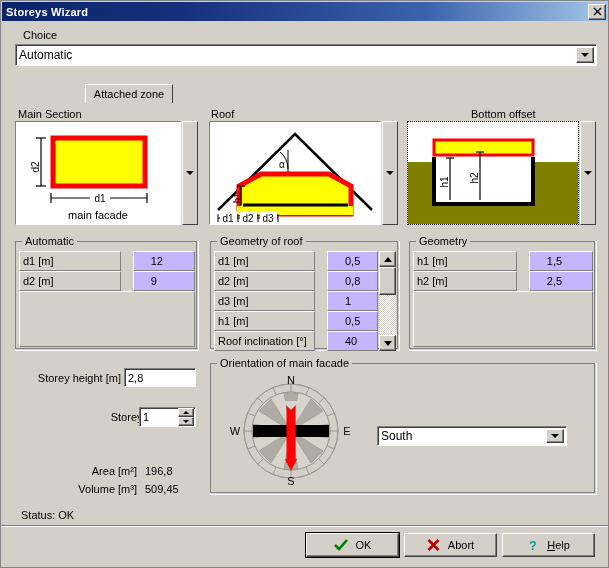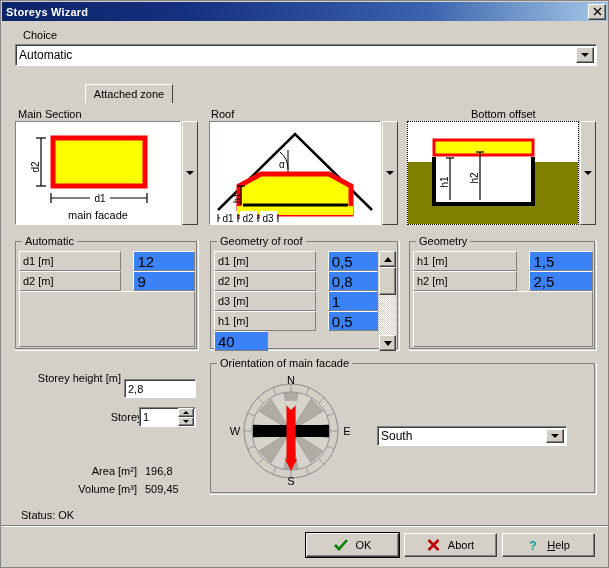--- a/index.html
+++ b/index.html
@@ -196,28 +196,28 @@
     border-bottom: 1px solid #808080;
     border-top: 1px solid #ffffff;
     border-left: 1px solid #ffffff;
     display: flex; align-items: center;
     padding-left: 3px;
     font-size: 11px;
     white-space: nowrap;
   }
   .grid-cell-value {
     box-sizing: border-box;
-    background: #3b82f6;
+    background: #c4b5fd;
     border-right: 1px solid #808080;
     border-bottom: 1px solid #808080;
     border-top: 1px solid #ffffff;
     border-left: 1px solid #ffffff;
     display: flex; align-items: center;
-    padding-left: 3px;
-    font-size: 15px;
+    padding-left: 17px;
+    font-size: 11px;
     white-space: nowrap;
   }
   .grid-filler {
     box-sizing: border-box;
     background: #d4d0c8;
     border-top: 1px solid #ffffff;
     border-left: 1px solid #ffffff;
     border-right: 1px solid #808080;
     border-bottom: 1px solid #808080;
   }
@@ -523,20 +523,21 @@
     </div>
     <div class="grid-row">
       <div class="grid-cell-label" style="width:110px;">d3 [m]</div>
       <div class="grid-cell-value" style="width:54px;">1</div>
     </div>
     <div class="grid-row">
       <div class="grid-cell-label" style="width:110px;">h1 [m]</div>
       <div class="grid-cell-value" style="width:54px;">0,5</div>
     </div>
     <div class="grid-row">
+      <div class="grid-cell-label" style="width:110px;">Roof inclination [°]</div>
       <div class="grid-cell-value" style="width:54px;">40</div>
     </div>
   </div>
   <div class="vscroll" style="left:378px;top:250px;height:100px;">
     <div class="sb-btn">
         <span class="tri-s-up"></span>
       </div>
     <div class="sb-track">
       <div class="sb-thumb"></div>
     </div>
@@ -554,21 +555,21 @@
       <div class="grid-cell-value" style="width:68px;">1,5</div>
     </div>
     <div class="grid-row">
       <div class="grid-cell-label" style="width:112px;">h2 [m]</div>
       <div class="grid-cell-value" style="width:68px;">2,5</div>
     </div>
     <div class="grid-filler" style="width:180px;height:56px;"></div>
   </div>
 
   <div class="right-lbl" style="left:20px;top:371px;width:100px;">Storey height [m]</div>
-  <div class="txtinput" style="left:123px;top:367px;width:72px;height:19px;margin-top:11px;">
+  <div class="txtinput" style="left:123px;top:367px;width:72px;height:19px;">
     <span>2,8</span>
   </div>
 
   <div class="right-lbl" style="left:69px;top:410px;width:78px;">Storeys</div>
   <div class="spinner-wrap" style="left:138px;top:406px;width:57px;height:20px;">
     <span class="spinner-val">1</span>
     <span class="spin-btns">
       <span class="spin-b">
           <span class="tri-tiny-up"></span>
         </span>

